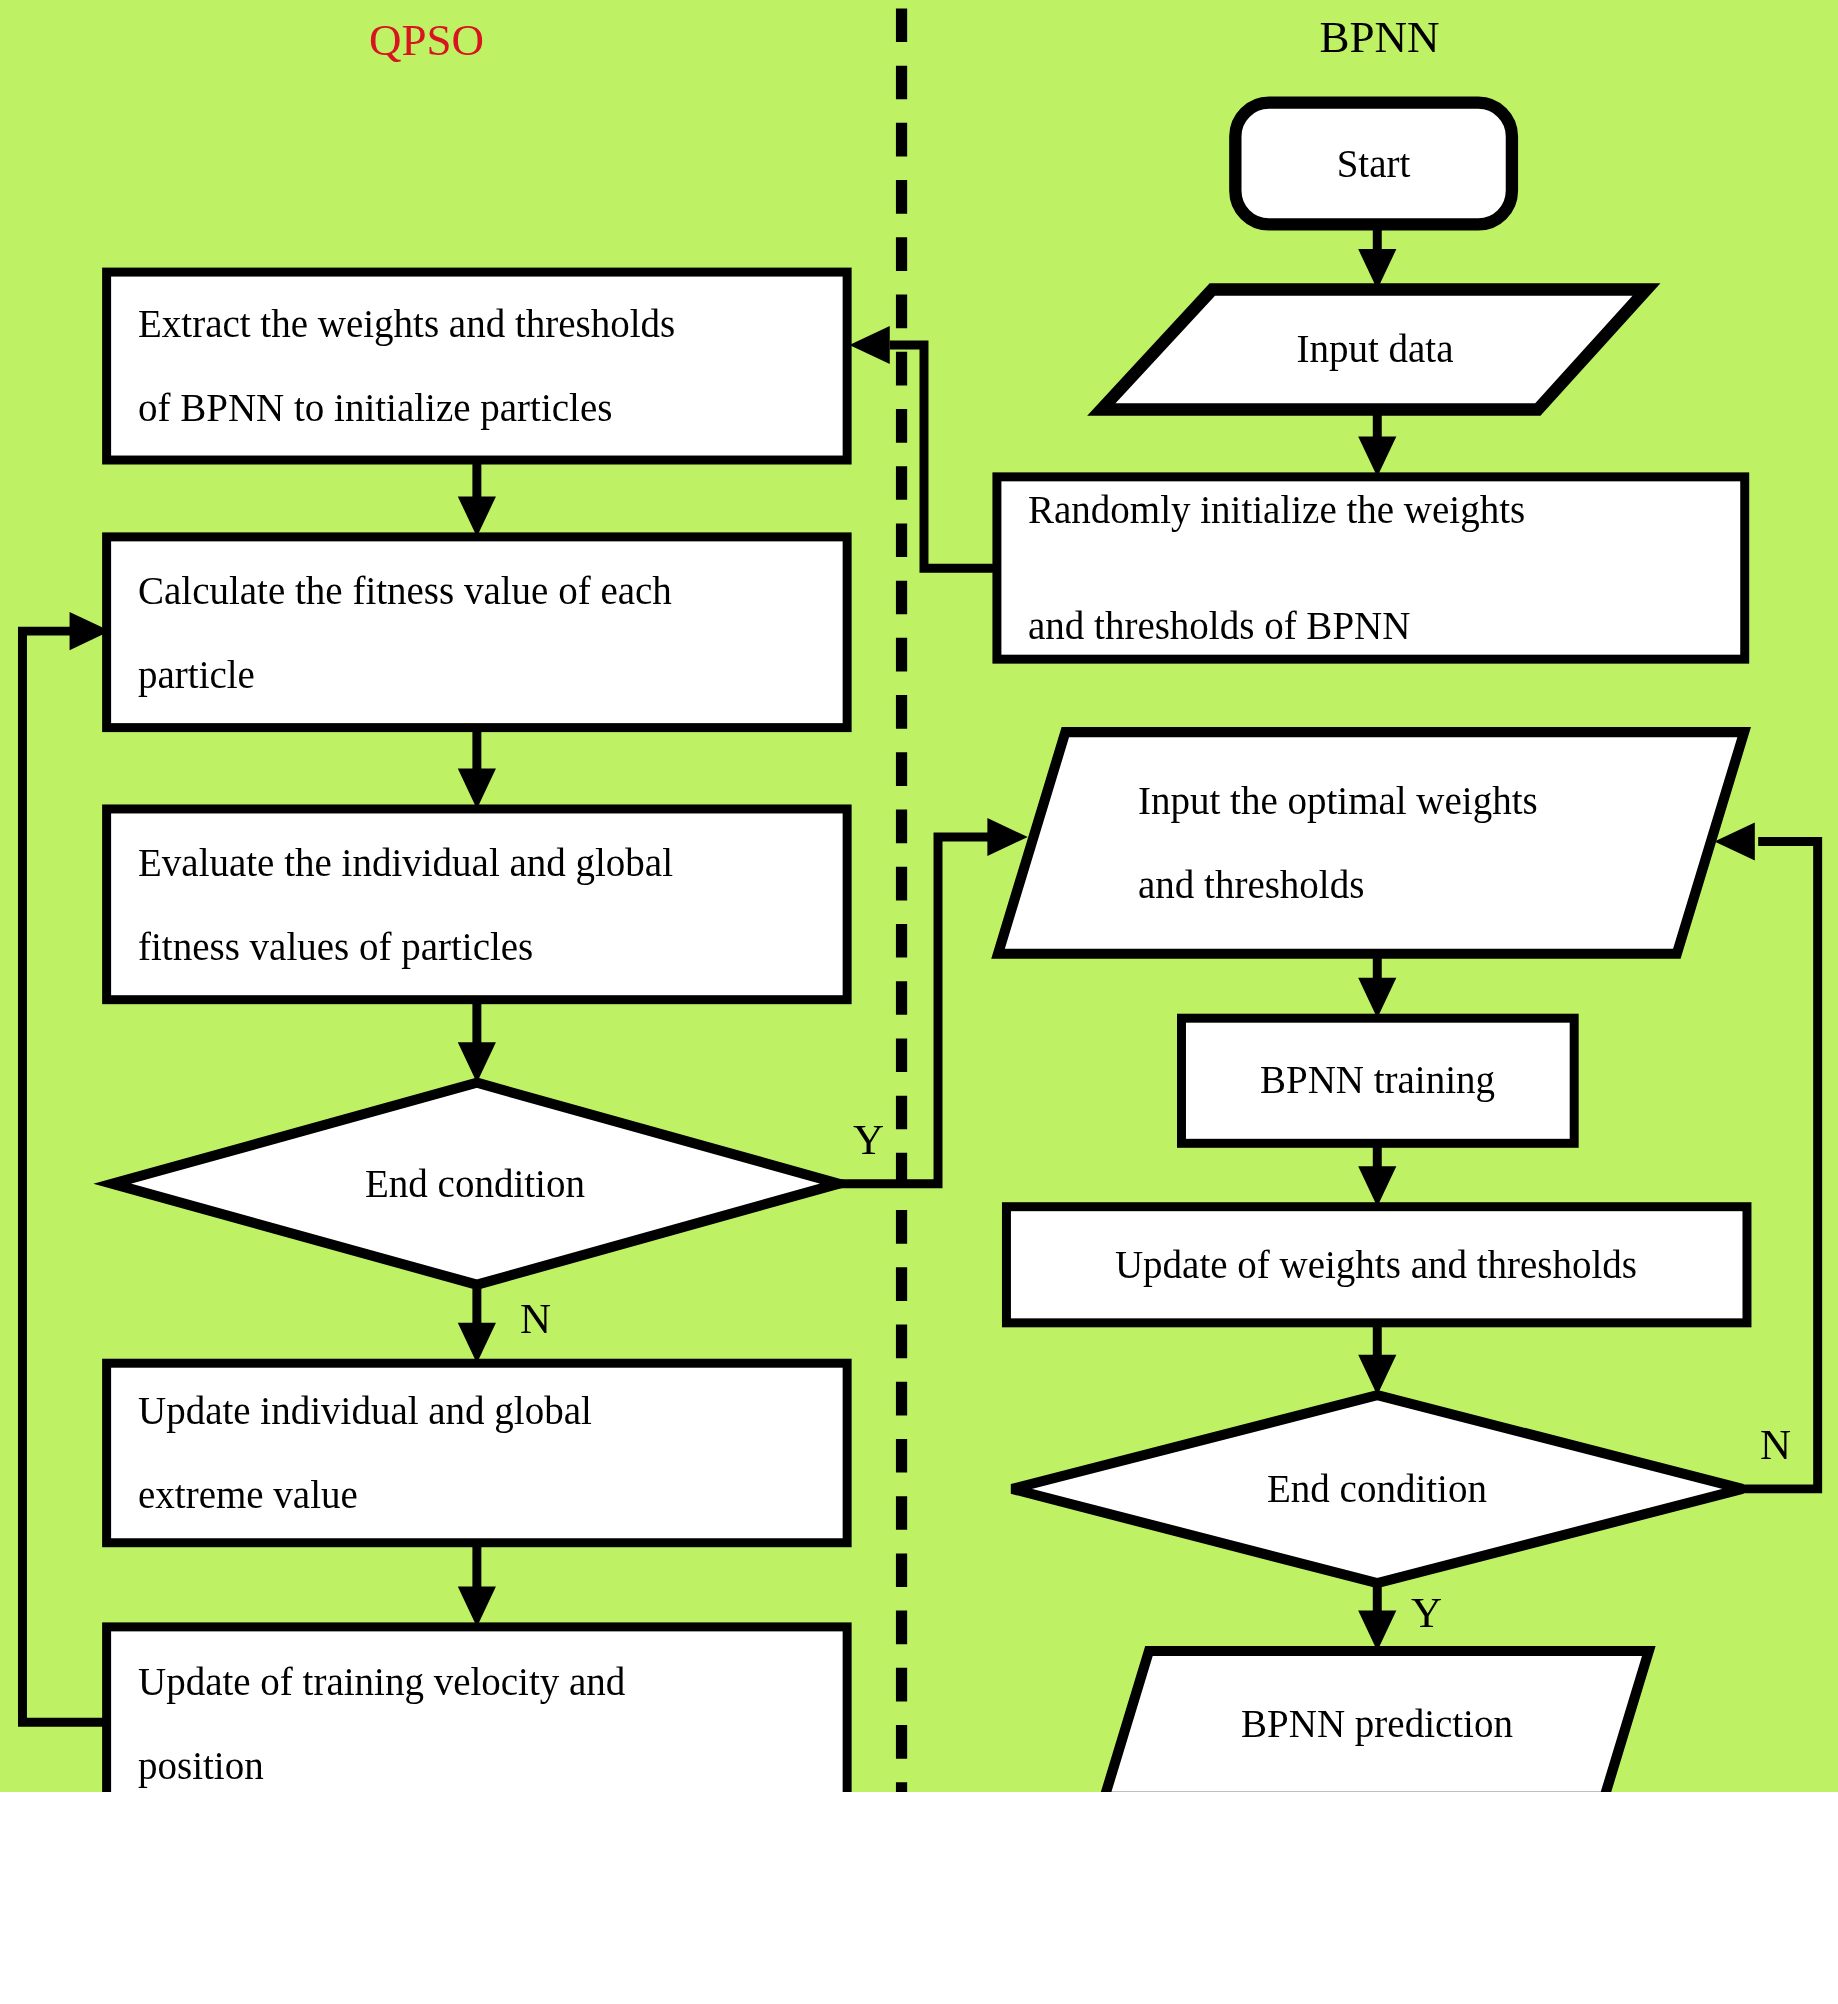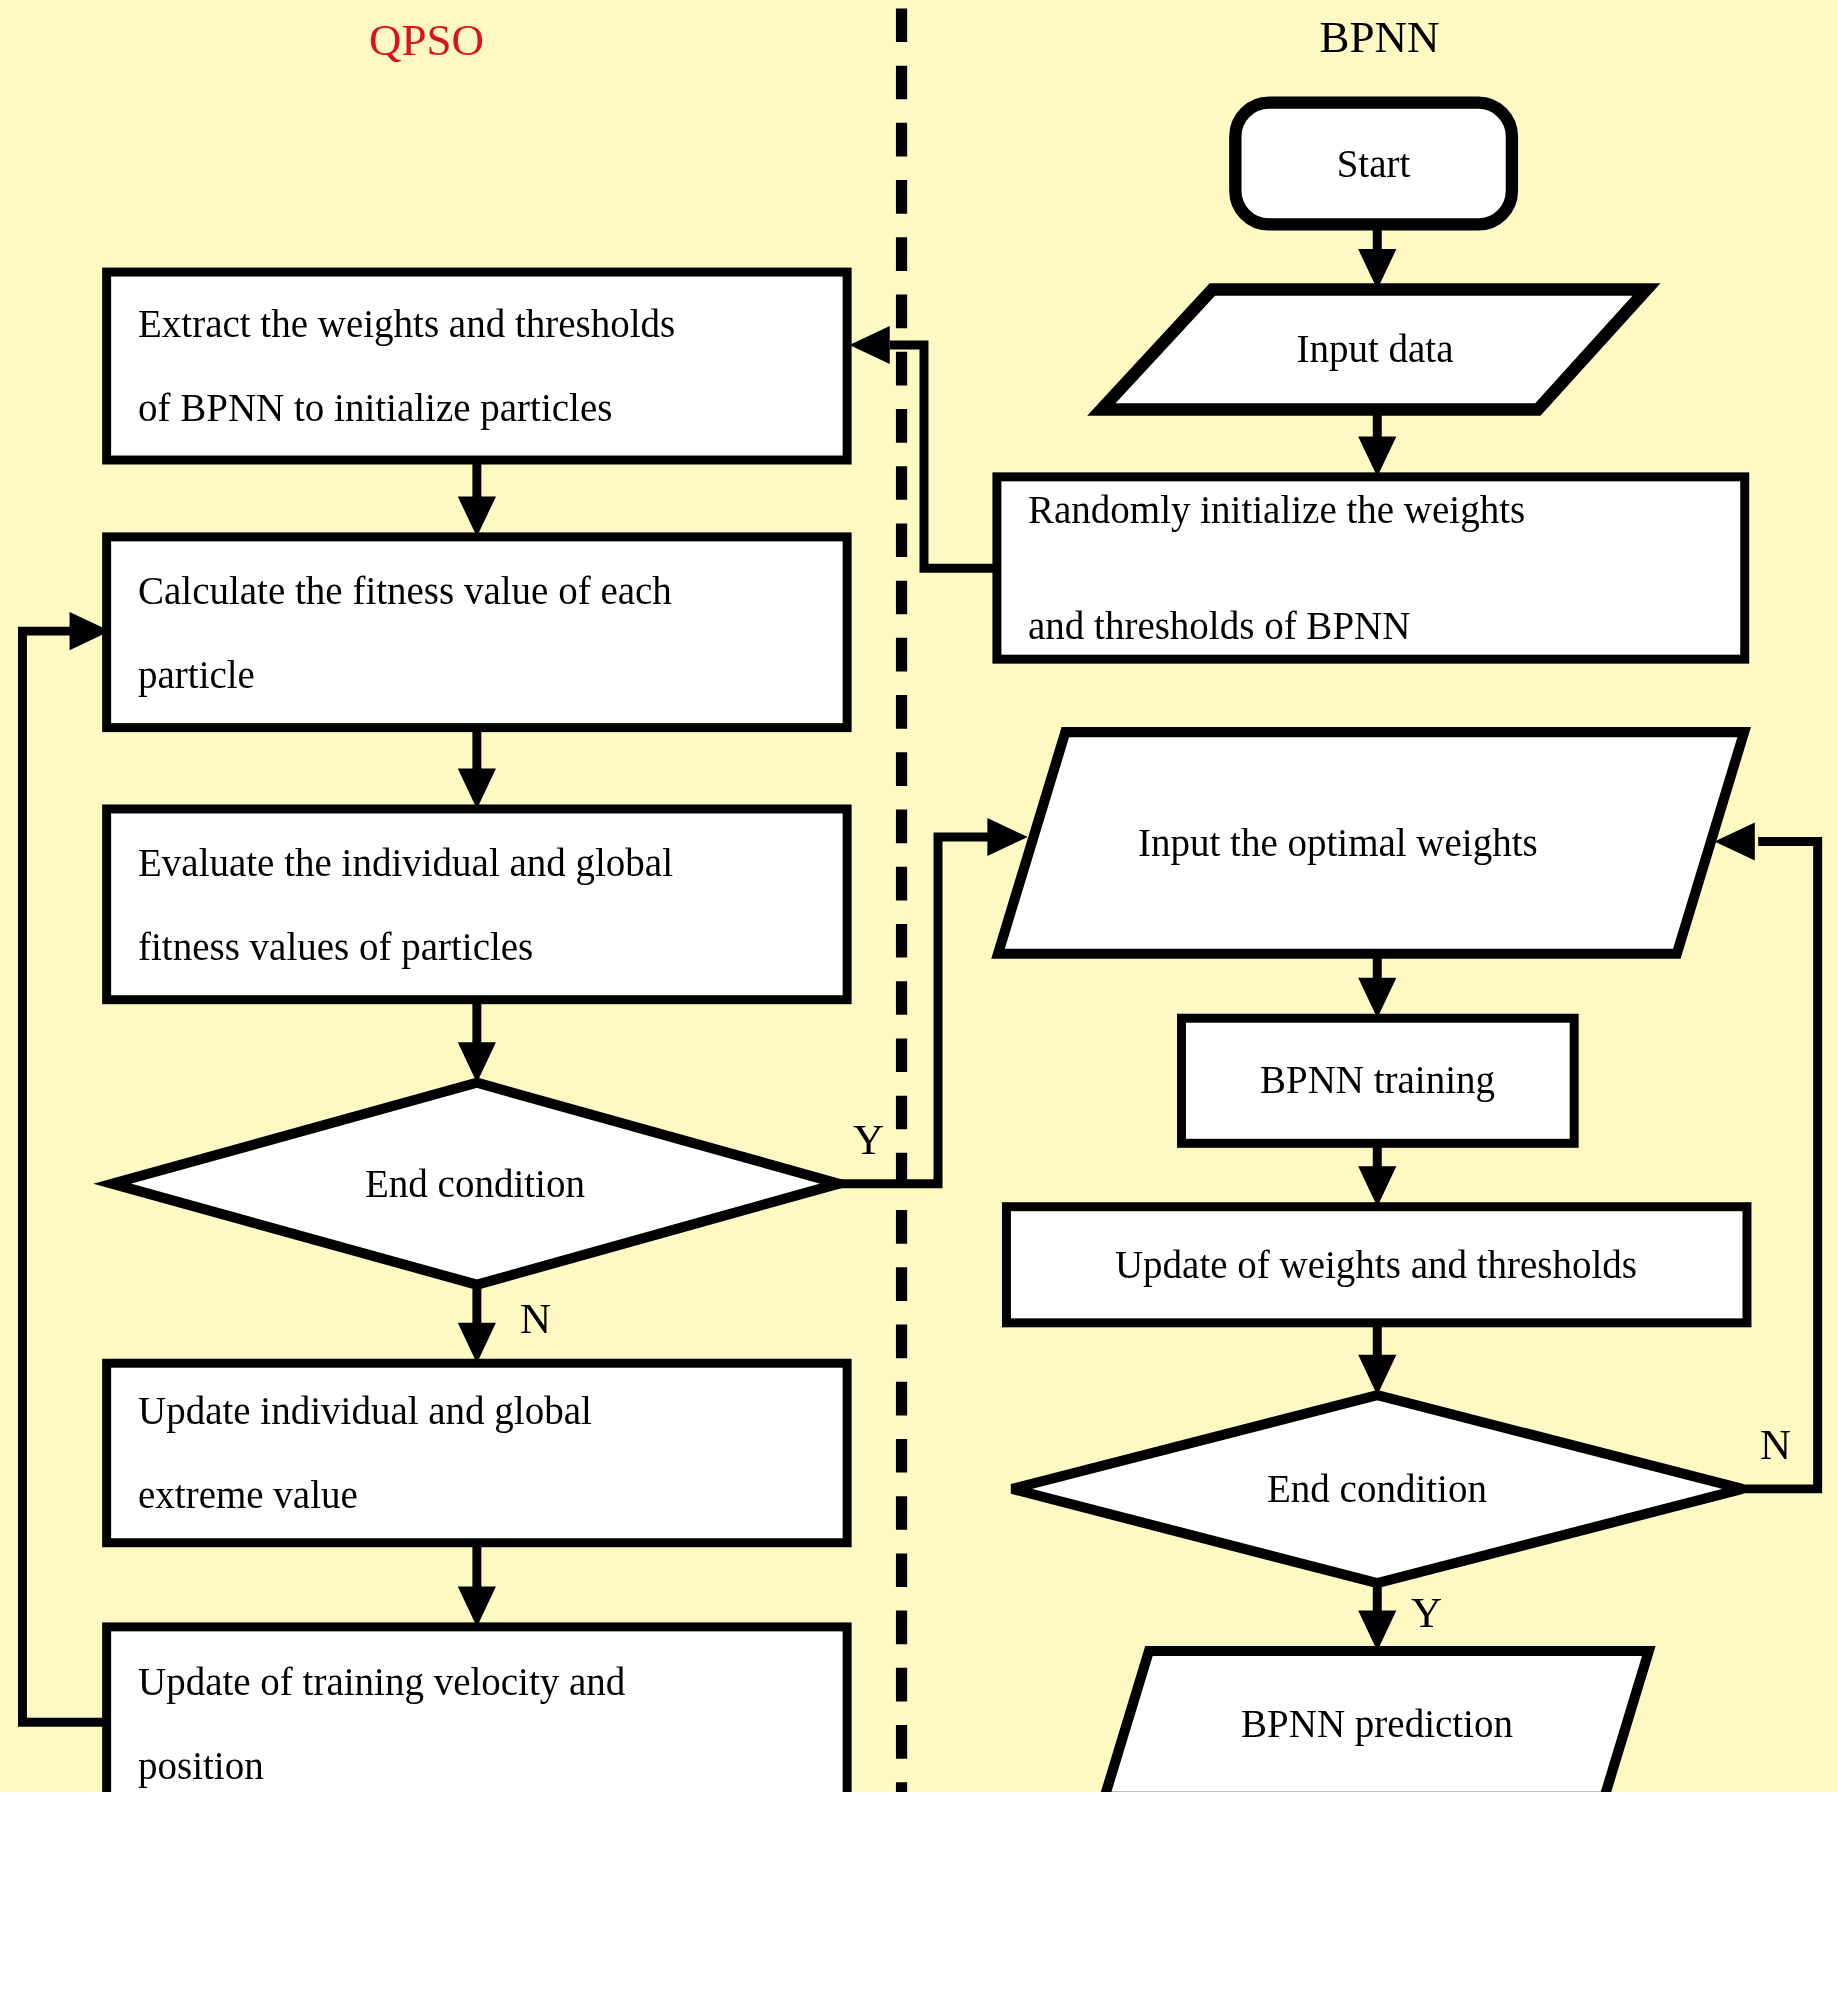--- a/index.html
+++ b/index.html
@@ -1,20 +1,20 @@
 <!DOCTYPE html>
 <html style="font-size:9px"><head>
 <meta charset="utf-8">
 <style>
   html, body { margin: 0; padding: 0; background: #ffffff; }
   .canvas {
     position: relative;
     width: 1839px;
     height: 1792px;
-    background: #fef9c3;
+    background: #bef264;
     font-family: "Liberation Serif", "DejaVu Serif", serif;
     color: #000000;
     overflow: hidden;
   }
   .canvas svg { position: absolute; left: 0; top: 0; }
   .txt {
     position: absolute;
     display: flex;
     flex-direction: column;
     justify-content: center;
@@ -155,20 +155,21 @@
     <span>Input data</span>
   </div>
 
   <div class="txt lft" style="left:1028px; top:477px; width:716px; height:182px;gap:32px;">
     <span>Randomly initialize the weights</span>
     <span>and thresholds of BPNN</span>
   </div>
 
   <div class="txt lft" style="left:1128px; top:732px; width:617px; height:222px;margin-left:10px;">
     <span>Input the optimal weights</span>
+    <span>and thresholds</span>
   </div>
 
   <div class="txt ctr one" style="left:1181px; top:1018px; width:393px; height:125px;">
     <span>BPNN training</span>
   </div>
 
   <div class="txt ctr one" style="left:1006px; top:1207px; width:740px; height:116px;">
     <span>Update of weights and thresholds</span>
   </div>
 

